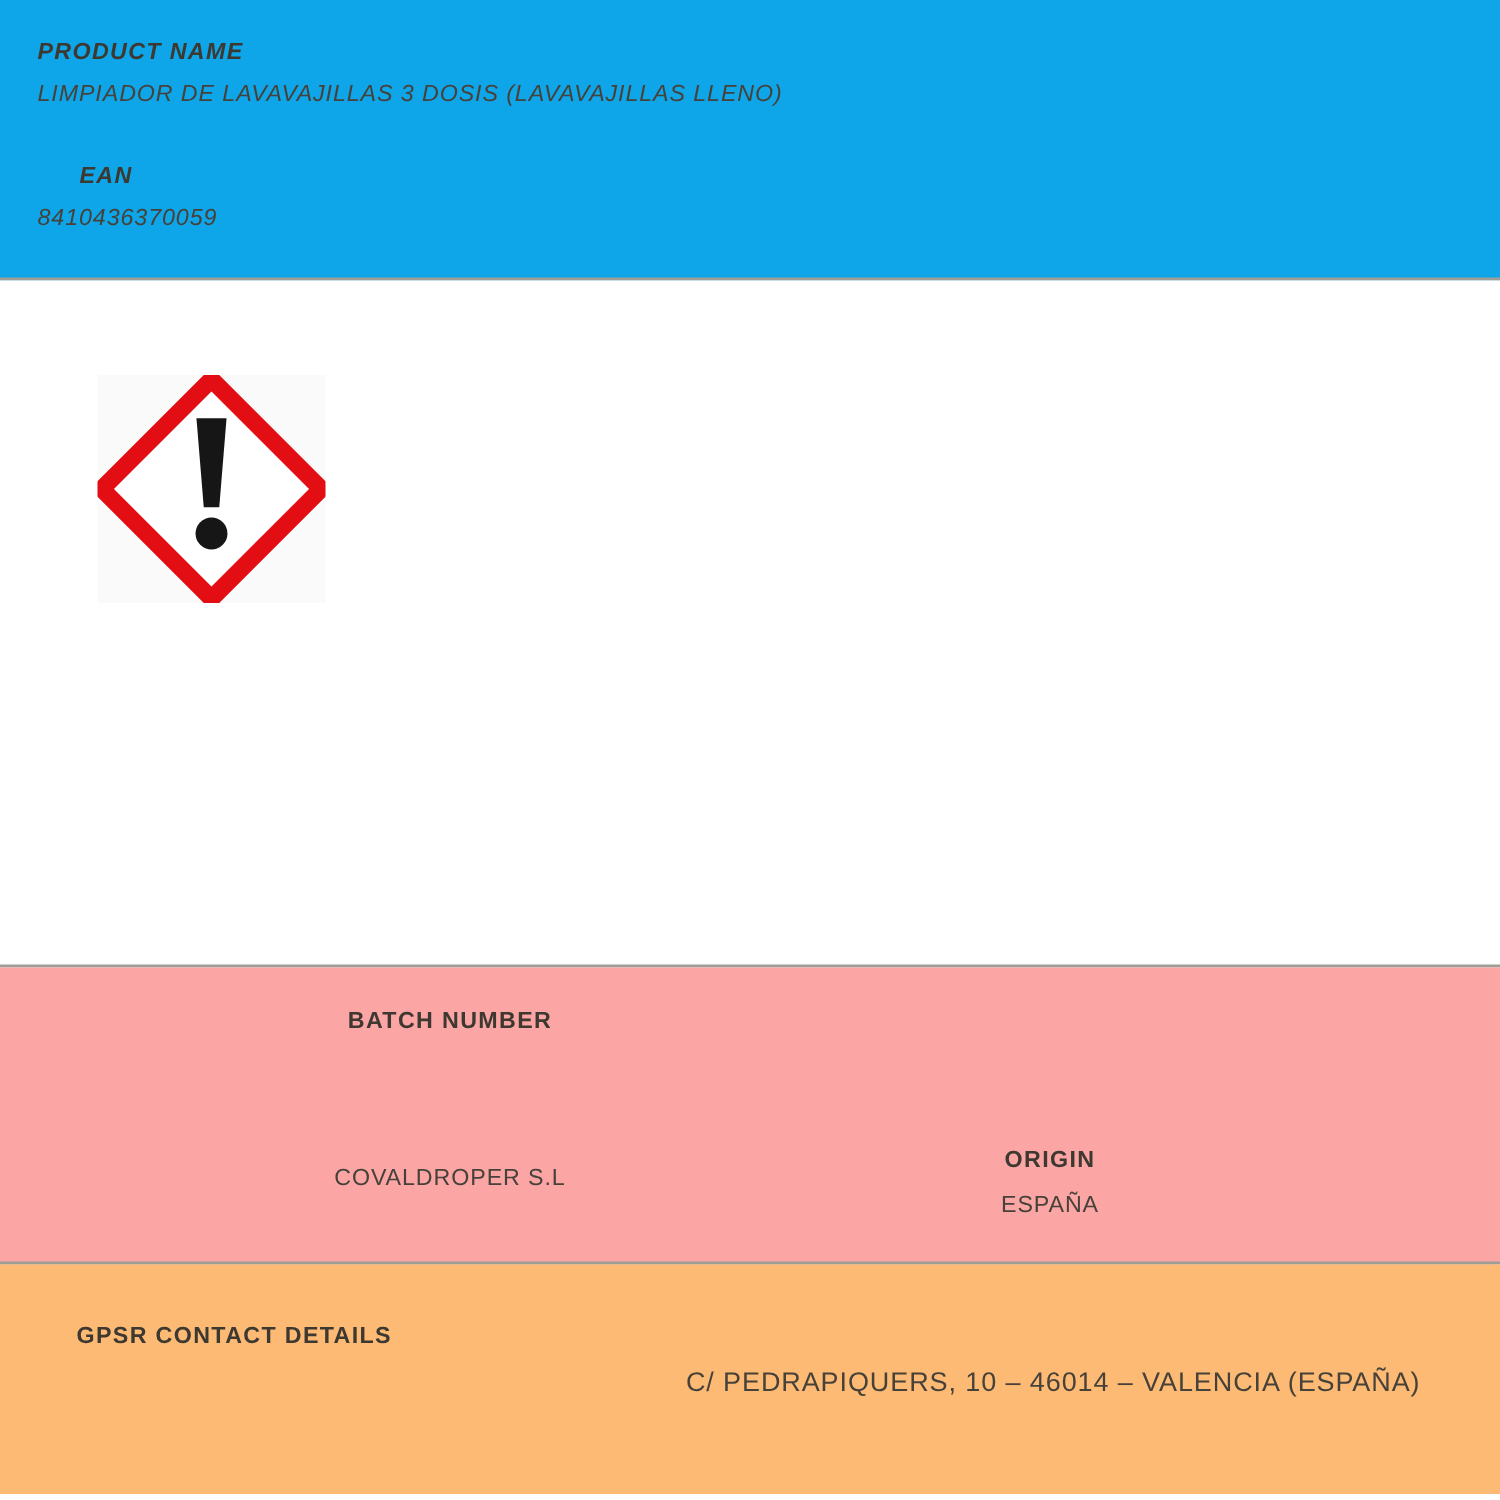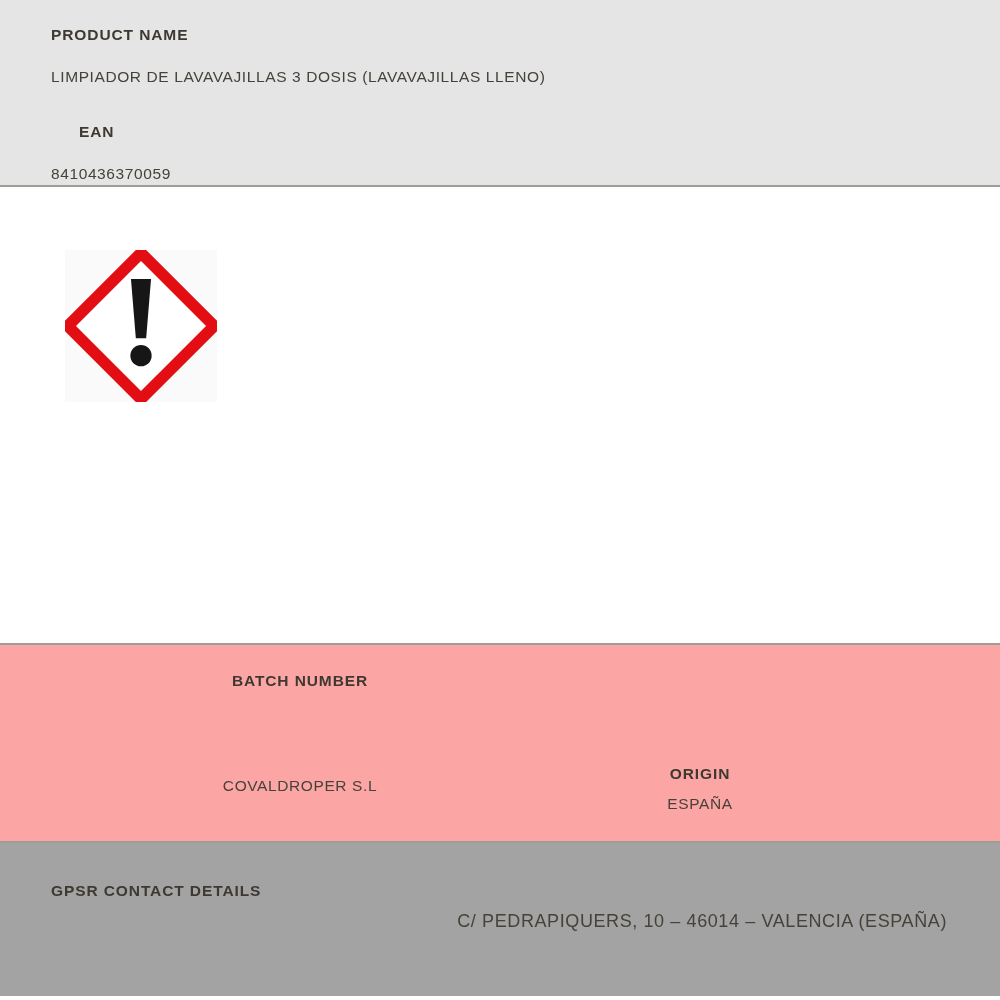--- a/index.html
+++ b/index.html
@@ -5,35 +5,36 @@
   * { margin: 0; padding: 0; box-sizing: border-box; }
   html, body { width: 1000px; height: 1000px; overflow: hidden; }
   body {
     font-family: "Liberation Sans", "DejaVu Sans", sans-serif;
     color: #46423a;
     background: #ffffff;
   }
   .section { width: 100%; }
   .sec-product {
     height: 187px;
-    background: #e5e5e5;
+    background: #0ea5e9;
     border-bottom: 2px solid #9e9e96;
-    padding: 26px 51px 0 51px;
+    padding: 26px 51px 0 25px;
+    font-style: italic;
   }
   .field-label {
     font-size: 15.5px;
     font-weight: bold;
     letter-spacing: 0.9px;
     color: #3d3931;
   }
   .field-value {
     font-size: 15.5px;
     letter-spacing: 0.6px;
     color: #46423a;
-    margin-top: 24px;
+    margin-top: 10px;
   }
   .field-gap { margin-top: 37px; margin-left: 28px; }
 
   .sec-pictogram {
     height: 458px;
     background: #ffffff;
     border-bottom: 2px solid #9e9e96;
     padding: 63px 0 0 65px;
   }
   .pictogram-box {
@@ -49,21 +50,21 @@
     border-bottom: 2px solid #9e9e96;
     padding: 27px 100px 0 100px;
   }
   .two-col { display: flex; }
   .col { width: 50%; text-align: center; }
   .col .field-value { min-height: 19px; margin-top: 12px; }
   .row2 { margin-top: 44px; }
 
   .sec-gpsr {
     height: 153px;
-    background: #a3a3a3;
+    background: #fdba74;
     padding: 39px 53px 0 51px;
   }
   .gpsr-address {
     font-size: 18px;
     letter-spacing: 0.6px;
     text-align: right;
     margin-top: 11px;
     color: #46423a;
   }
 </style>

